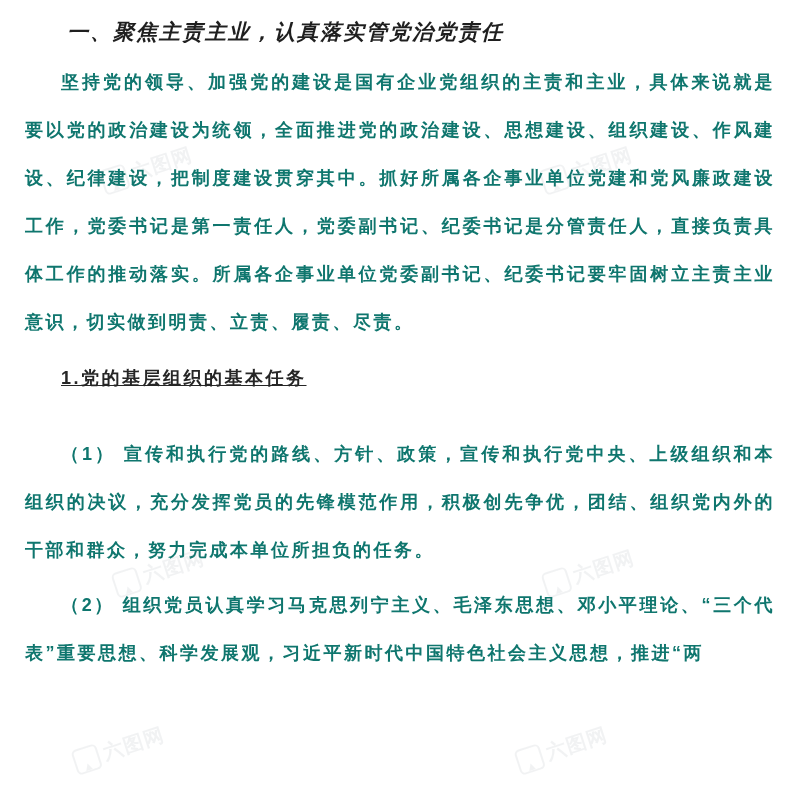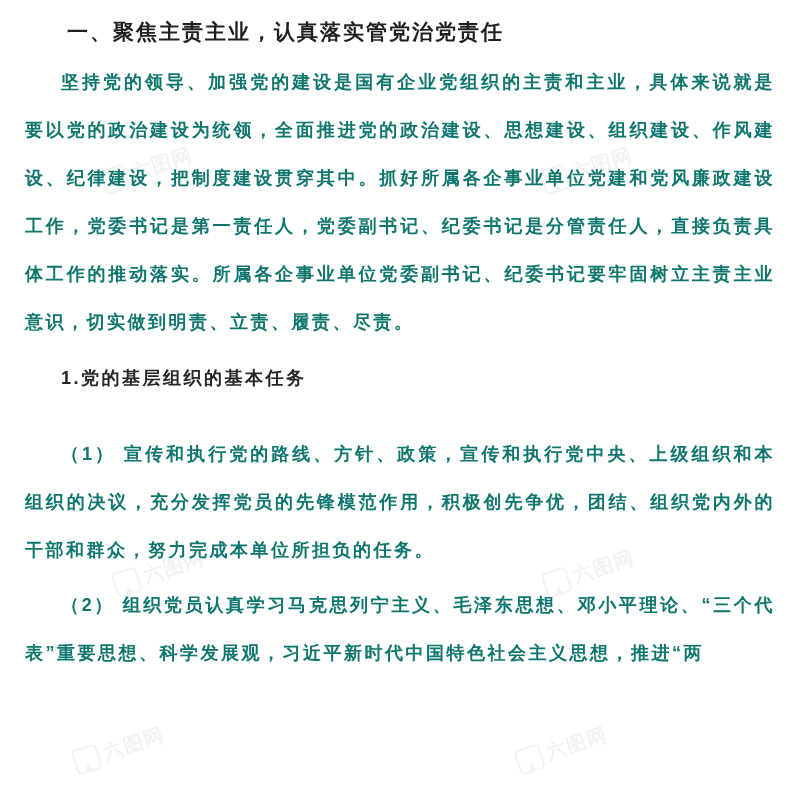--- a/index.html
+++ b/index.html
@@ -18,39 +18,41 @@
     font-family: "Liberation Sans", "DejaVu Sans", sans-serif;
   }
   .doc-title {
     margin: 0 0 4px 0;
     font-size: 21px;
     font-weight: 700;
     color: #1f1f1f;
     letter-spacing: 2px;
     text-indent: 2em;
     line-height: 44px;
+    font-style: italic;
   }
   .para {
     margin: 0 0 7px 0;
     font-size: 18px;
     font-weight: 700;
     color: #0f766e;
     letter-spacing: 2.5px;
     line-height: 48px;
     text-align: justify;
     text-indent: 2em;
   }
   .sub-heading {
     margin: 8px 0 28px 0;
     font-size: 18px;
     font-weight: 700;
     color: #262626;
     letter-spacing: 2.5px;
     line-height: 48px;
     text-indent: 2em;
+    text-decoration: underline;
   }
   .watermark {
     position: absolute;
     display: flex;
     align-items: center;
     gap: 5px;
     transform: rotate(-18deg);
     opacity: 0.10;
     color: #7d8a94;
     font-size: 20px;

